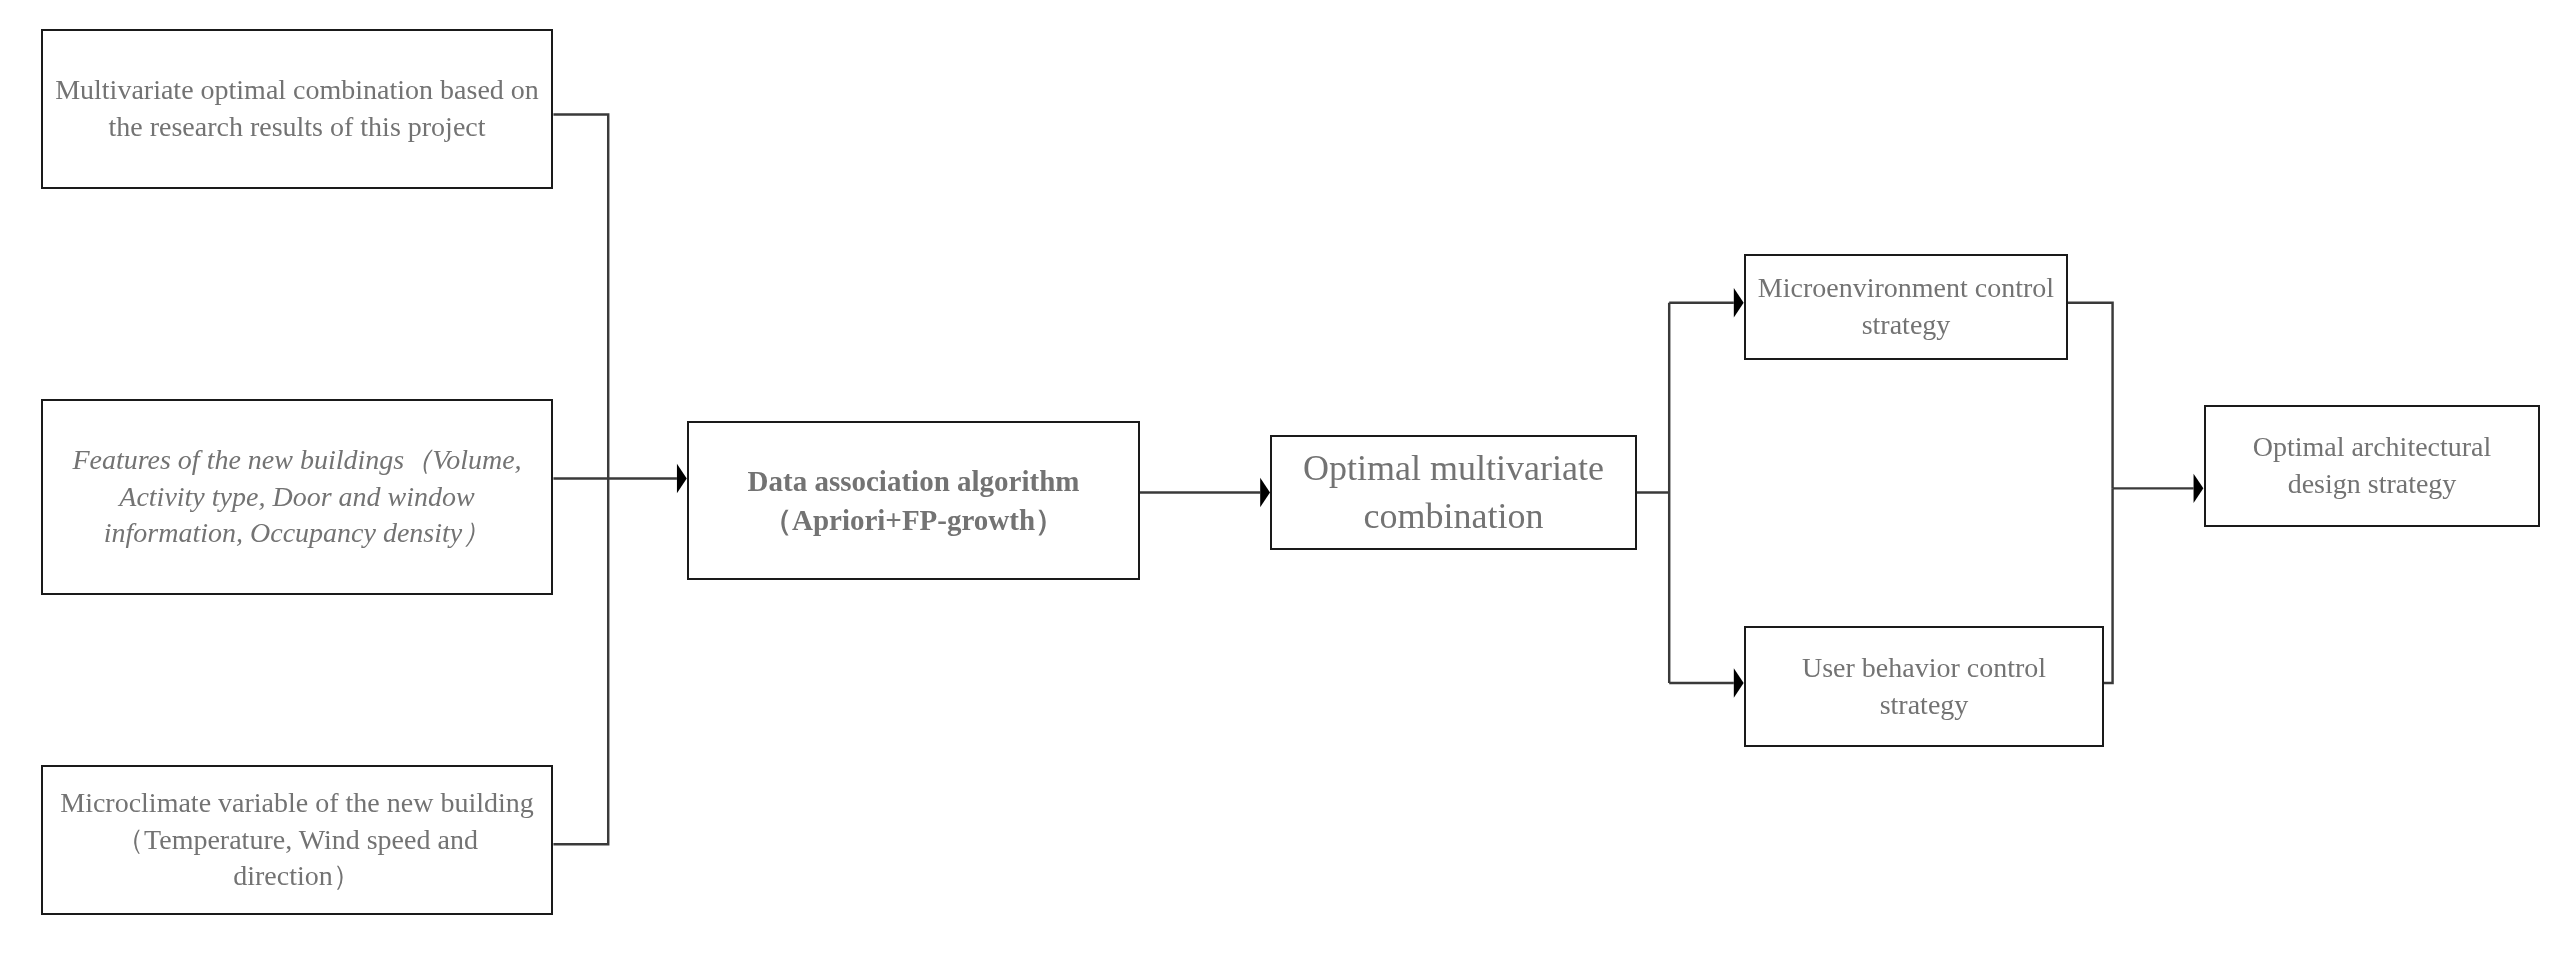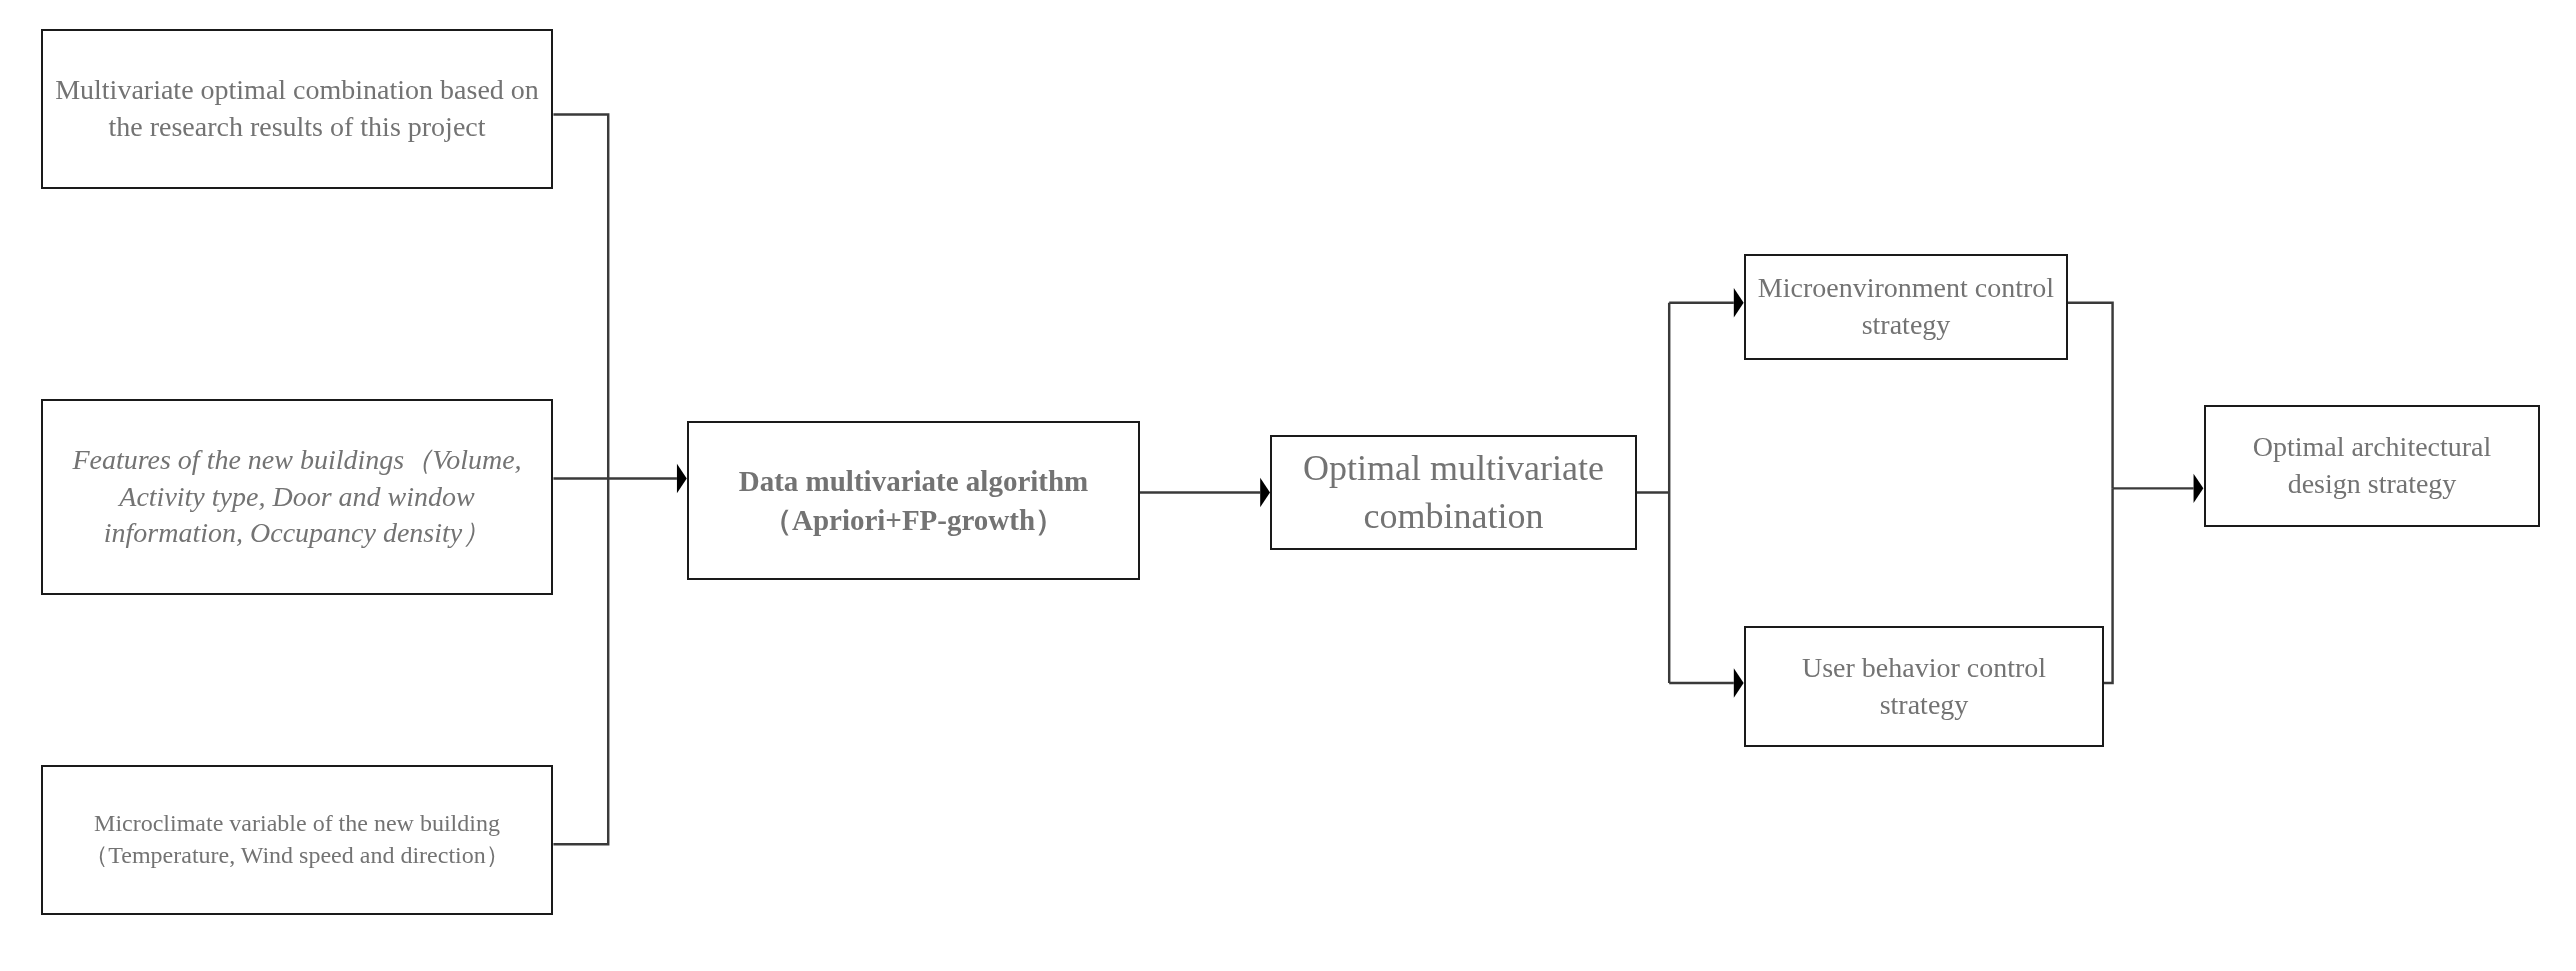--- a/index.html
+++ b/index.html
@@ -31,21 +31,21 @@
   .node .label {
     display: block;
     width: 100%;
   }
   .node.bold {
     font-weight: bold;
   }
   
   #node-multivariate-optimal { left: 41px;   top: 29px;   width: 512px; height: 160px; font-size: 28px; }
   #node-building-features    { left: 41px;   top: 399px;  width: 512px; height: 196px; font-size: 28px; font-style: italic; }
-  #node-microclimate         { left: 41px;   top: 765px;  width: 512px; height: 150px; font-size: 24px; }
+  #node-microclimate         { left: 41px;   top: 765px;  width: 512px; height: 150px; font-size: 28px; }
   #node-data-association     { left: 687px;  top: 421px;  width: 453px; height: 159px; font-size: 29px; }
   #node-optimal-combination  { left: 1270px; top: 435px;  width: 367px; height: 115px; font-size: 36px; }
   #node-microenvironment     { left: 1744px; top: 254px;  width: 324px; height: 106px; font-size: 28px; }
   #node-user-behavior        { left: 1744px; top: 626px;  width: 360px; height: 121px; font-size: 28px; }
   #node-design-strategy      { left: 2204px; top: 405px;  width: 336px; height: 122px; font-size: 28px; }
 
   
   svg#edges {
     position: absolute;
     left: 0; top: 0;
@@ -103,21 +103,21 @@
 
   <div class="node" id="node-building-features">
     <span class="label">Features of the new buildings（Volume, Activity type, Door and window information, Occupancy density）</span>
   </div>
 
   <div class="node" id="node-microclimate">
     <span class="label">Microclimate variable of the new building（Temperature, Wind speed and direction）</span>
   </div>
 
   <div class="node bold" id="node-data-association">
-    <span class="label">Data multivariate algorithm（Apriori+FP-growth）</span>
+    <span class="label">Data association algorithm（Apriori+FP-growth）</span>
   </div>
 
   <div class="node" id="node-optimal-combination">
     <span class="label">Optimal multivariate combination</span>
   </div>
 
   <div class="node" id="node-microenvironment">
     <span class="label">Microenvironment control strategy</span>
   </div>
 

